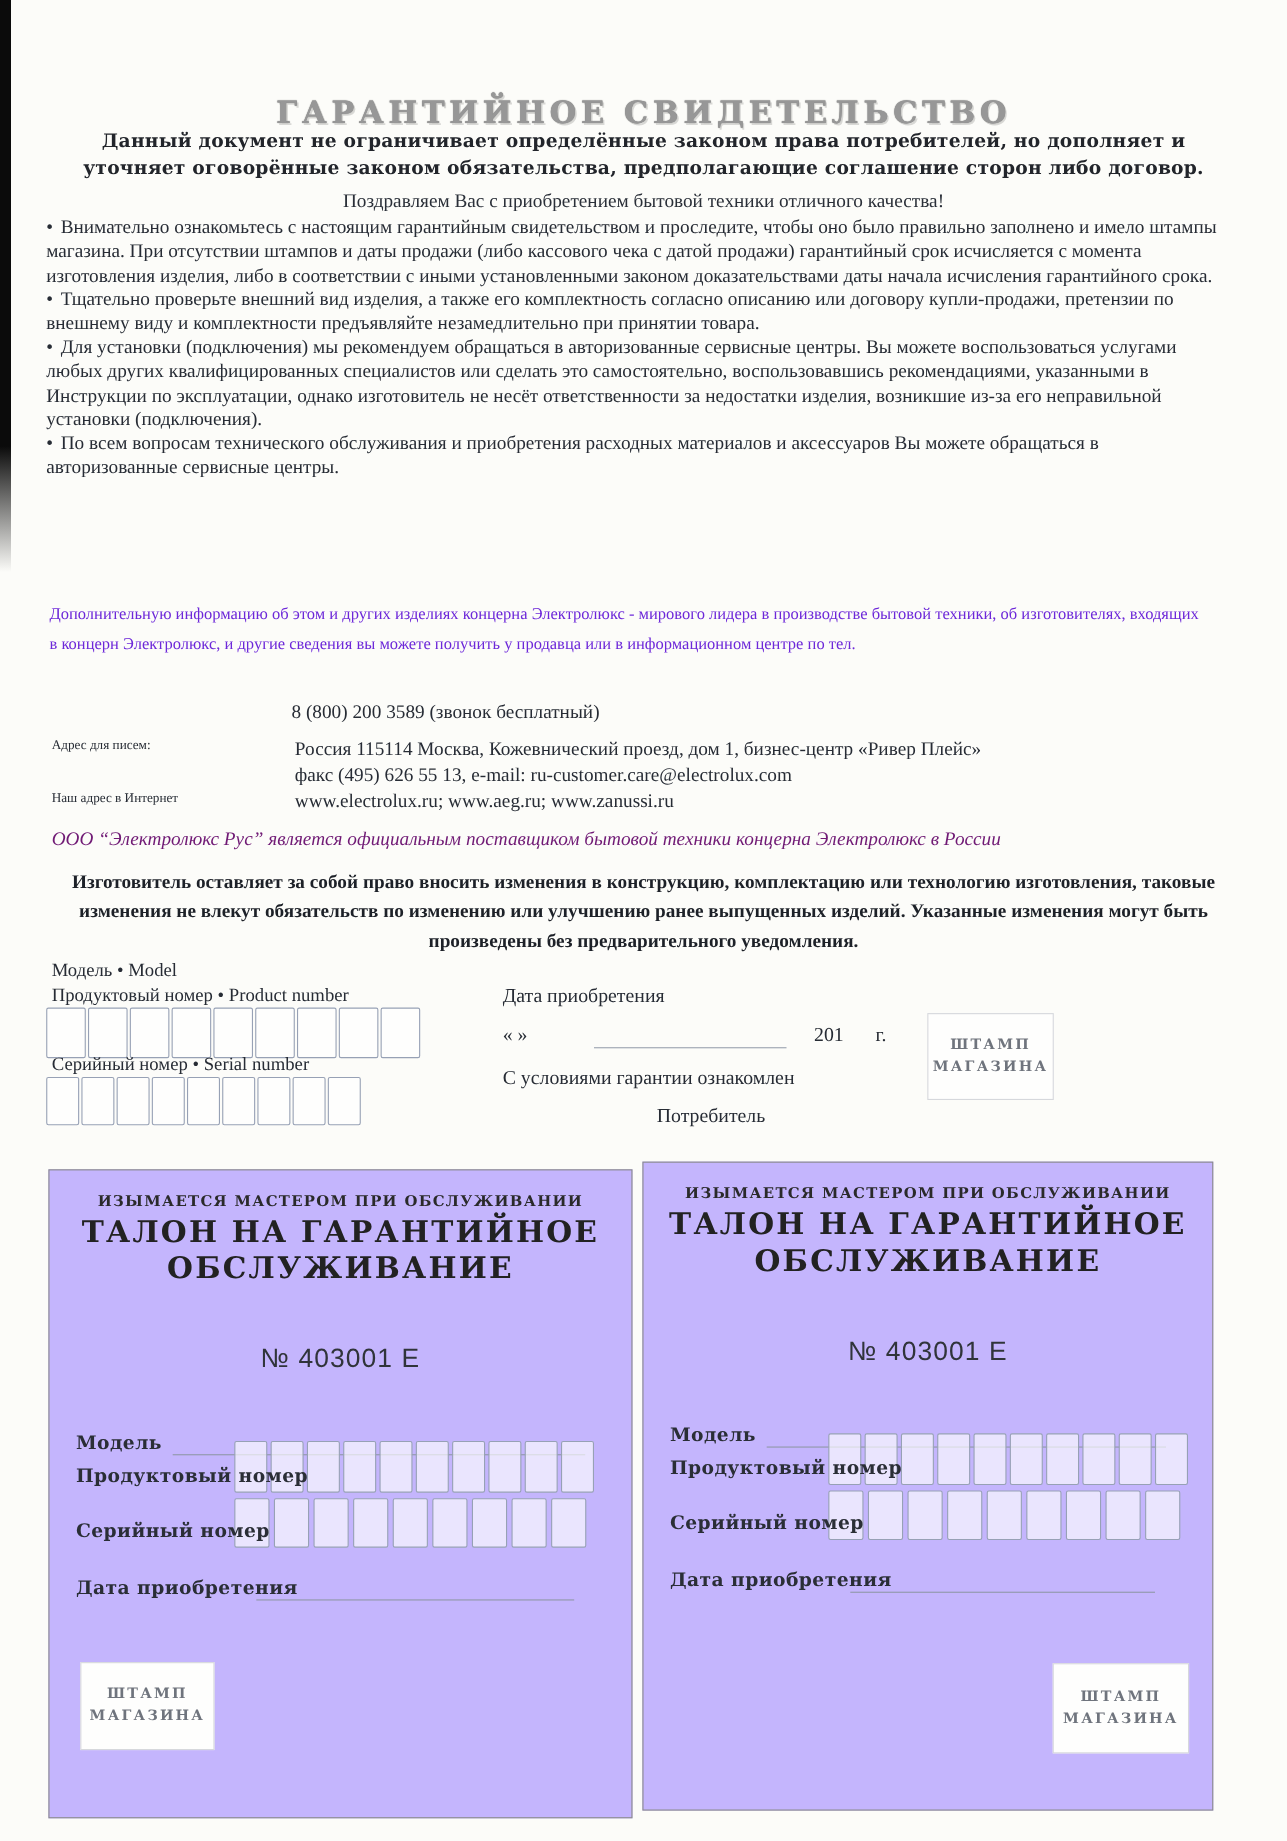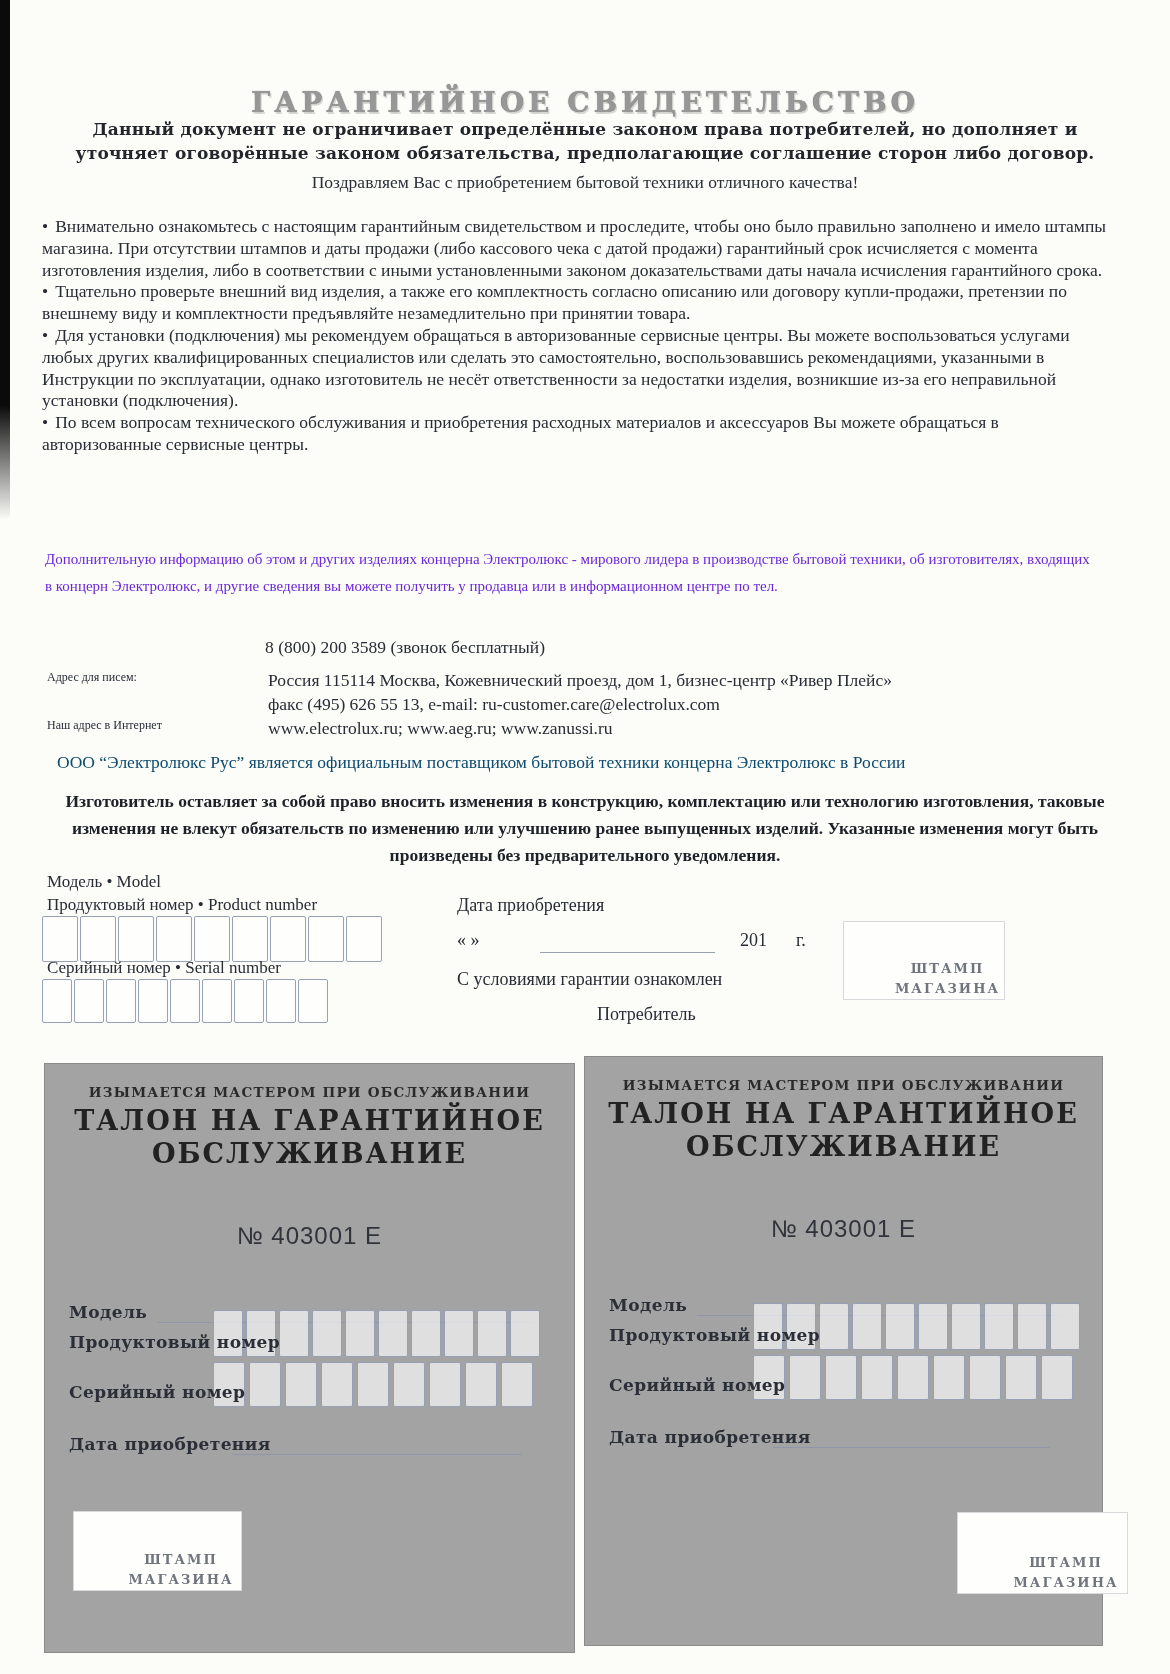--- a/index.html
+++ b/index.html
@@ -10,51 +10,51 @@
   .center{text-align:center;}
 
   .edge-bar{left:0;top:0;width:10px;height:520px;
     background:linear-gradient(to bottom,#0b0b0b 0%,#0b0b0b 78%,rgba(11,11,11,0) 100%);}
 
   .page-title{left:45px;top:86px;width:1080px;font-size:28px;letter-spacing:4px;
     color:#979797;text-shadow:0 0 1px #6e6e6e,1.5px 1.5px 0 #d9d9d6;}
   .page-subtitle{left:45px;top:117px;width:1080px;font-size:17px;line-height:24px;
     color:#22252b;letter-spacing:0.2px;}
   .congrats{left:45px;top:172px;width:1080px;font-size:17.5px;color:#2a2f38;}
-  .bullets{left:42px;top:196px;width:1066px;font-size:17.5px;line-height:21.8px;color:#272c35;margin-top:20px;}
+  .bullets{left:42px;top:196px;width:1066px;font-size:17.5px;line-height:21.8px;color:#272c35;}
   .bullets p{margin:0;}
   .bullet-marker{margin-right:7px;}
   .service-info{left:45px;top:480px;width:1040px;font-size:17.5px;line-height:30px;font-weight:bold;color:#1d2128;}
   .additional-info{left:45px;top:546px;width:1055px;font-size:15px;line-height:27px;color:#6d28d9;}
   .phone{left:265px;top:637px;font-size:17.5px;color:#272c35;}
   .addr-label{left:47px;font-size:12px;color:#272c35;}
   .addr-value{left:268px;font-size:17.5px;color:#272c35;}
-  .official{left:57px;top:752px;width:1060px;font-size:17.5px;color:#0c4a6e;}
+  .official{left:47px;top:752px;width:1060px;font-size:17.5px;color:#701a75;font-style:italic;}
   .manufacturer-note{left:47px;top:788px;width:1076px;font-size:17.5px;line-height:27px;
     font-weight:bold;color:#1d2128;}
 
   .form-label{font-size:17px;color:#272c35;}
   .cells{display:flex;}
   .cell{border:1px solid #97a1b5;background:rgba(255,255,255,0.65);border-radius:2px;}
   .cells-product-main{left:42px;top:916px;gap:2px;}
   .cells-product-main .cell{width:34px;height:44px;}
   .cells-serial-main{left:42px;top:979px;gap:2px;}
   .cells-serial-main .cell{width:28px;height:42px;}
 
   .date-row{left:457px;top:930px;font-size:18px;color:#272c35;}
   .date-line{left:540px;top:952px;width:175px;border-bottom:1px solid #9aa1ae;height:0;}
   .date-year{left:740px;top:930px;font-size:18px;color:#272c35;}
   .date-suffix{left:796px;top:930px;font-size:18px;color:#272c35;}
 
   .stamp{border:1px solid #d6d8dc;background:#fefefd;display:flex;flex-direction:column;
-    justify-content:flex-end;align-items:center;color:#6f747d;font-size:13px;
-    letter-spacing:2px;line-height:20px;padding-left:47px;}
+    justify-content:center;align-items:center;color:#6f747d;font-size:13px;
+    letter-spacing:2px;line-height:20px;}
   .stamp-main{left:843px;top:921px;width:113px;height:77px;}
 
-  .coupon{border:1.5px solid #8b8b8b;background:#a3a3a3;}
+  .coupon{border:1.5px solid #8b8b8b;background:#c4b5fd;}
   .coupon-left{left:44px;top:1063px;width:529px;height:588px;}
   .coupon-right{left:584px;top:1056px;width:517px;height:588px;}
   .coupon .inner{position:absolute;left:0;top:0;right:0;bottom:0;}
   .coupon-header{left:0;top:20px;width:100%;font-size:13.5px;letter-spacing:1.2px;color:#2a2a2a;}
   .coupon-title{left:0;top:40px;width:100%;font-size:27px;line-height:33px;letter-spacing:2px;color:#222;}
   .coupon-number{left:0;top:158px;width:100%;font-family:"Liberation Sans",sans-serif;
     font-size:24px;letter-spacing:1px;color:#30343a;}
   .coupon-label{font-size:17px;letter-spacing:0.4px;color:#2a2e36;}
   .coupon-model-line{left:112px;top:258px;right:42px;border-bottom:1px solid #8f97a8;height:0;}
   .coupon-cells-product{left:168px;top:246px;gap:3px;}

